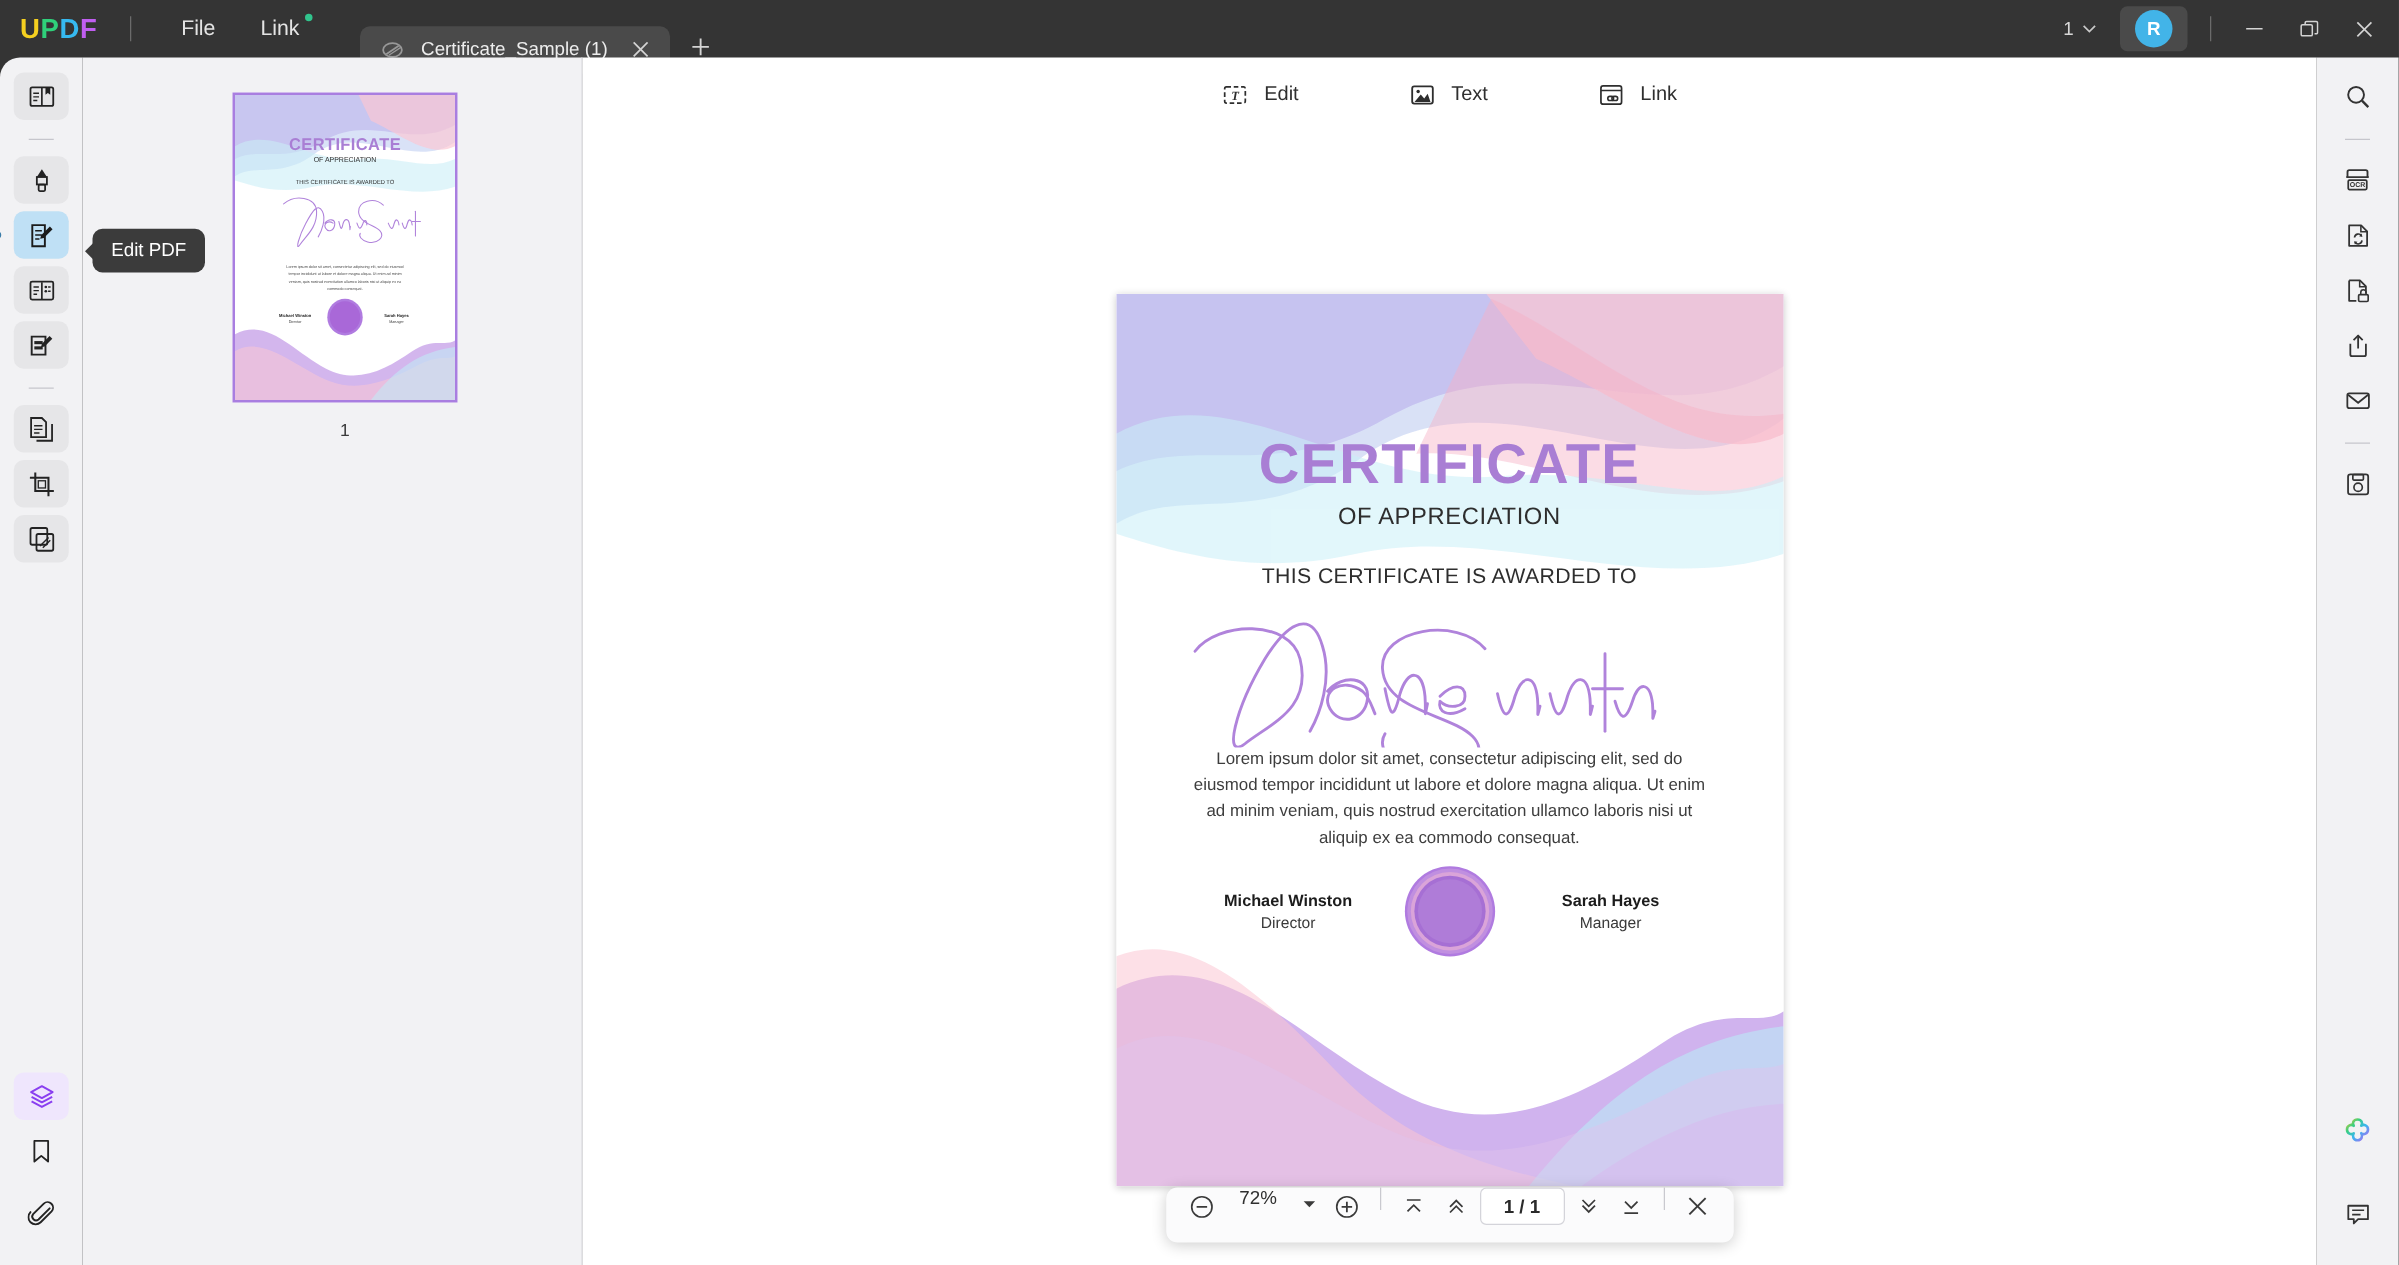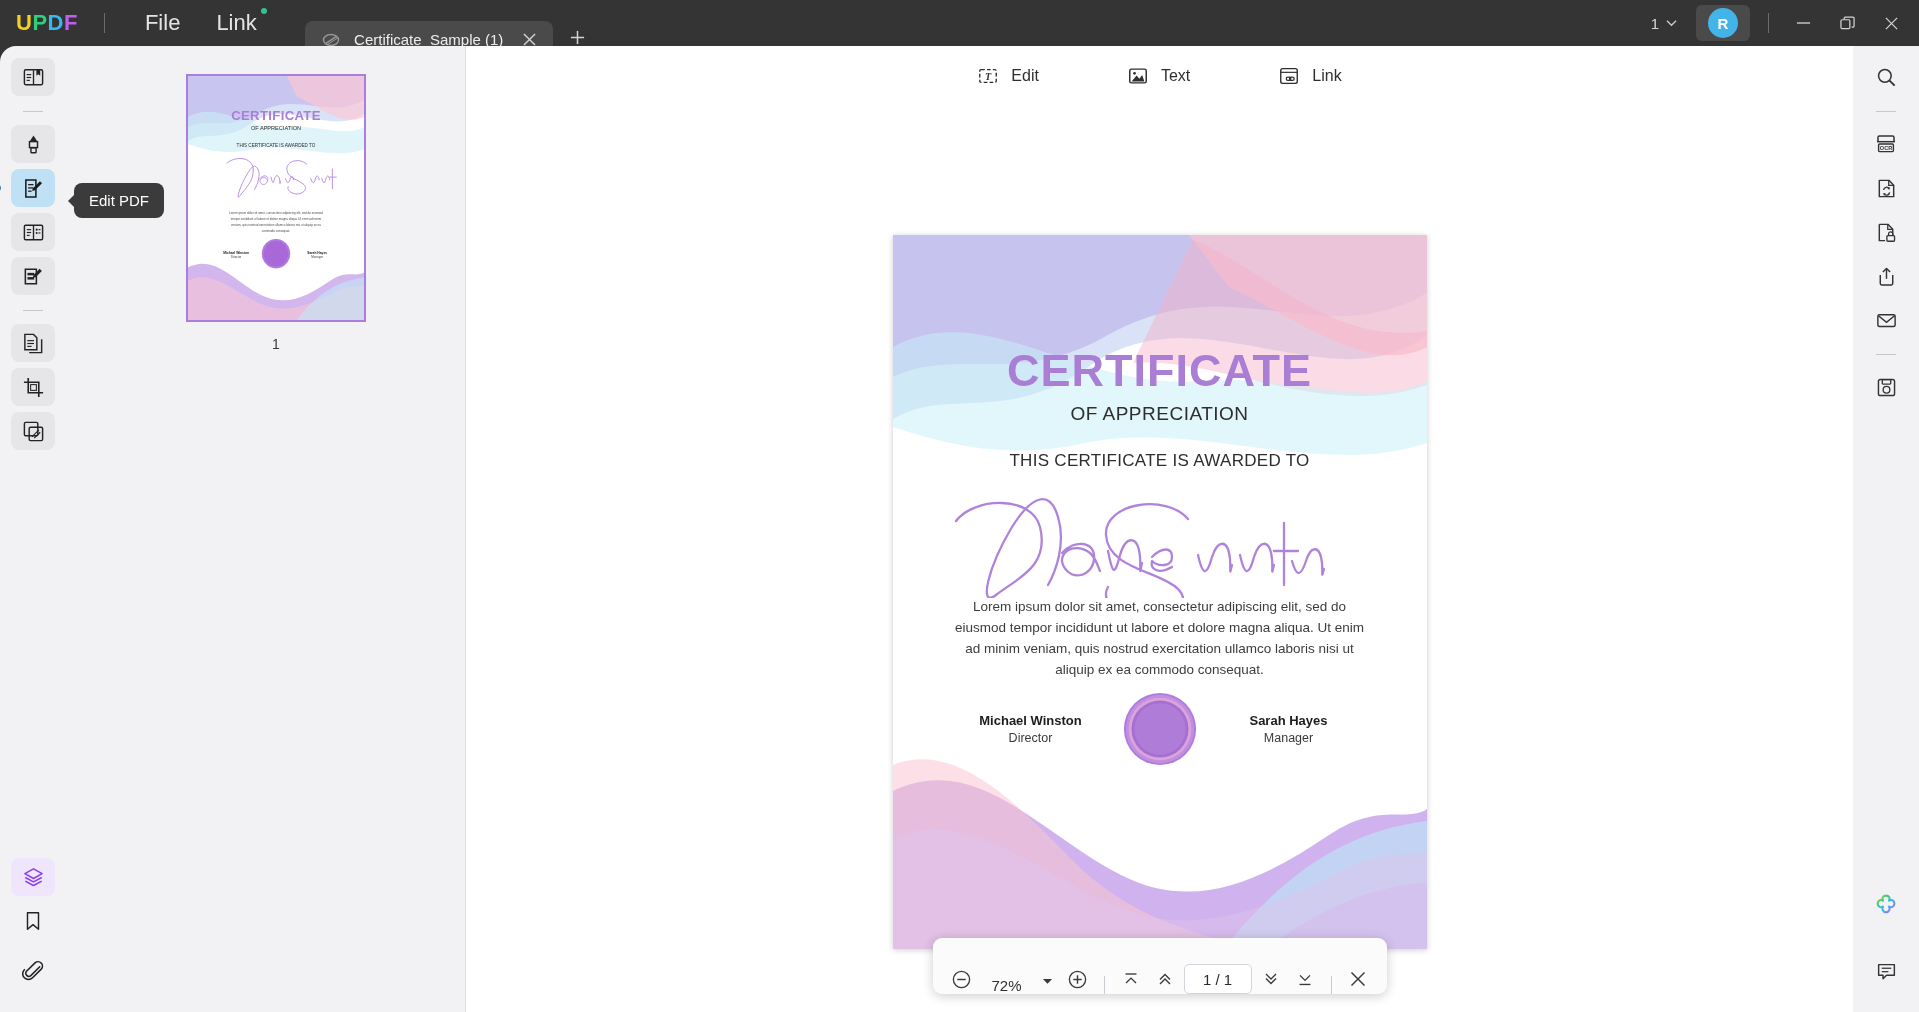--- a/index.html
+++ b/index.html
@@ -18,21 +18,21 @@
   }
   .logo {
     margin-left: 16px; font-size: 22px; font-weight: bold;
     letter-spacing: .5px; display: flex;
   }
   .logo span { display: inline-block; }
   .logo-sep {
     width: 1px; height: 20px; background: #6b6b6b; margin: 0 22px 0 26px;
   }
   .menu-item {
-    color: #e4e4e4; font-size: 22px; padding: 6px 18px;
+    color: #e4e4e4; font-size: 17px; padding: 6px 18px;
     cursor: default; position: relative; border-radius: 5px;
   }
   .help-dot {
     position: absolute; right: 8px; top: 4px;
     width: 6px; height: 6px; border-radius: 50%; background: #31c48d;
   }
   .tabstrip { display: flex; align-items: flex-end; height: 63px; margin-left: 30px; }
   .tab {
     display: flex; align-items: center; height: 38px;
     background: #4a4a4a; border-radius: 8px 8px 0 0;
@@ -160,37 +160,37 @@
   .sig {
     width: 150px; text-align: center;
   }
   .sig-name { font-size: 13px; font-weight: bold; color: #1c1c1c; }
   .sig-role { font-size: 12.5px; color: #3a3a3a; margin-top: 3px; }
   .seal { width: 76px; height: 76px; margin: 0 16px; }
 
   
   .bottombar {
     position: absolute; left: 50%; transform: translateX(-50%); bottom: 18px;
-    height: 56px; background: #fbfbfc; border-radius: 9px;
+    height: 44px; background: #fbfbfc; border-radius: 9px;
     box-shadow: 0 2px 12px rgba(0,0,0,.20);
-    display: flex; align-items: flex-end; padding: 0 14px; gap: 4px;
+    display: flex; align-items: flex-start; padding: 0 14px; gap: 4px;
   }
   .bb-btn {
     width: 30px; height: 30px; display: flex; align-items: center; justify-content: center;
     border-radius: 5px;
   }
   .zoom-val { font-size: 15px; color: #2f2f2f; width: 52px; text-align: center; }
   .caret-btn {
     width: 22px; height: 26px; display: flex; align-items: center; justify-content: center;
   }
   .bb-sep { width: 1px; height: 18px; background: #c9c9cf; margin: 0 7px; }
   .page-field {
     border: 1px solid #d4d4da; border-radius: 5px; height: 30px; min-width: 68px;
     display: flex; align-items: center; justify-content: center;
-    font-size: 15px; color: #2a2a2a; padding: 0 10px; background: #fff;
+    font-size: 15px; color: #2a2a2a; padding: 0 10px; background: #fff; font-weight: bold;
   }
 
   
   .right-rail {
     position: absolute; top: 46px; right: 0; width: 66px; height: 966px;
     background: #f2f2f4; border-radius: 0 0 0 0;
     display: flex; flex-direction: column; align-items: center; padding-top: 12px;
   }
 
   

